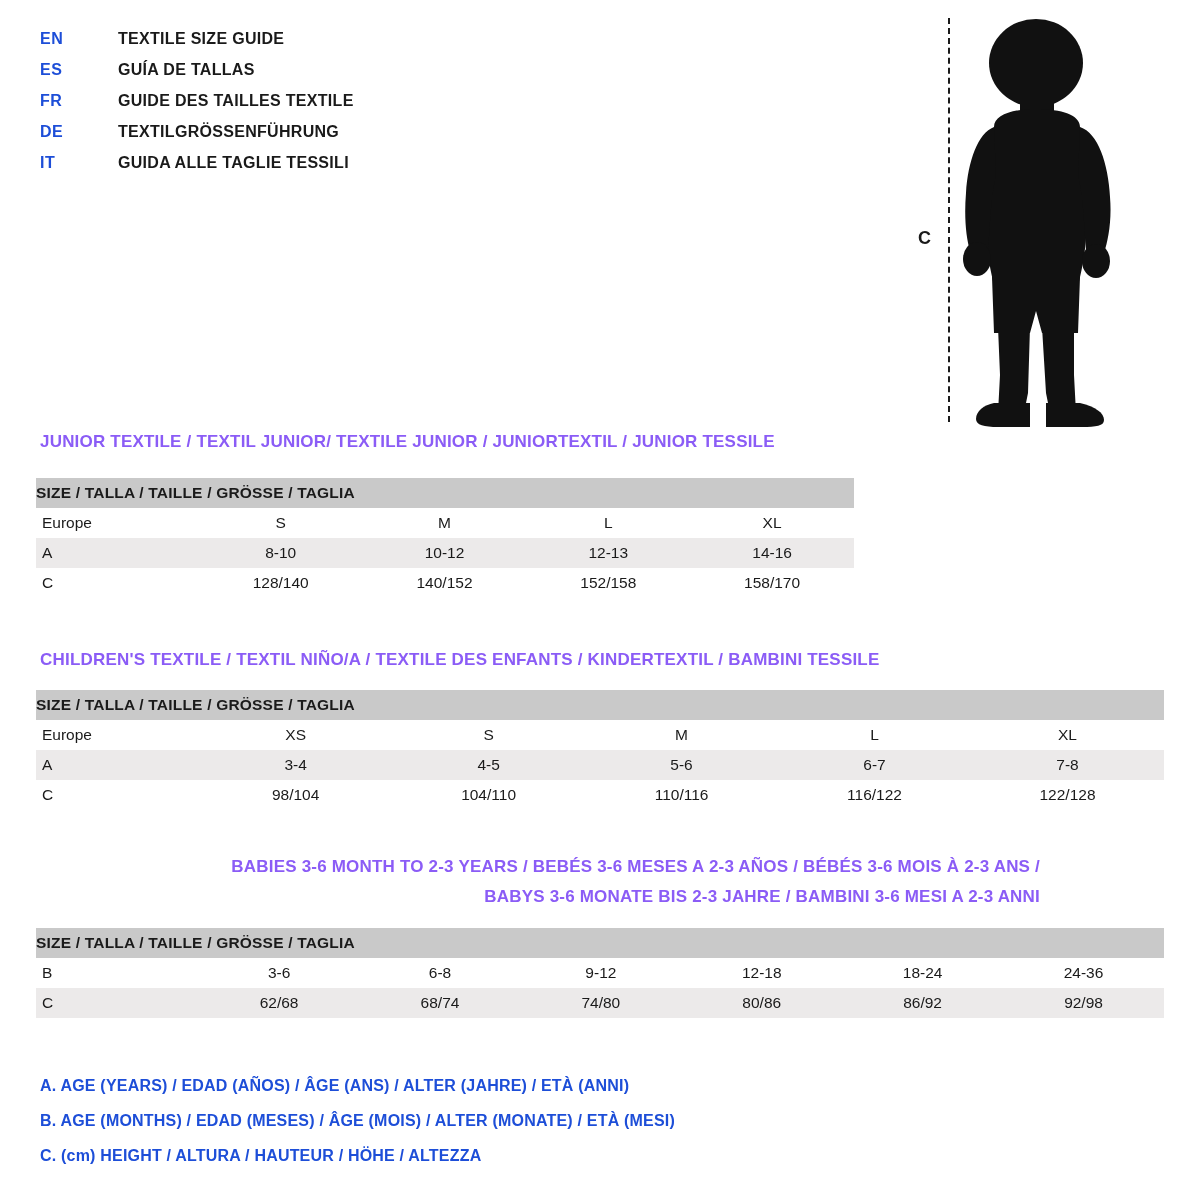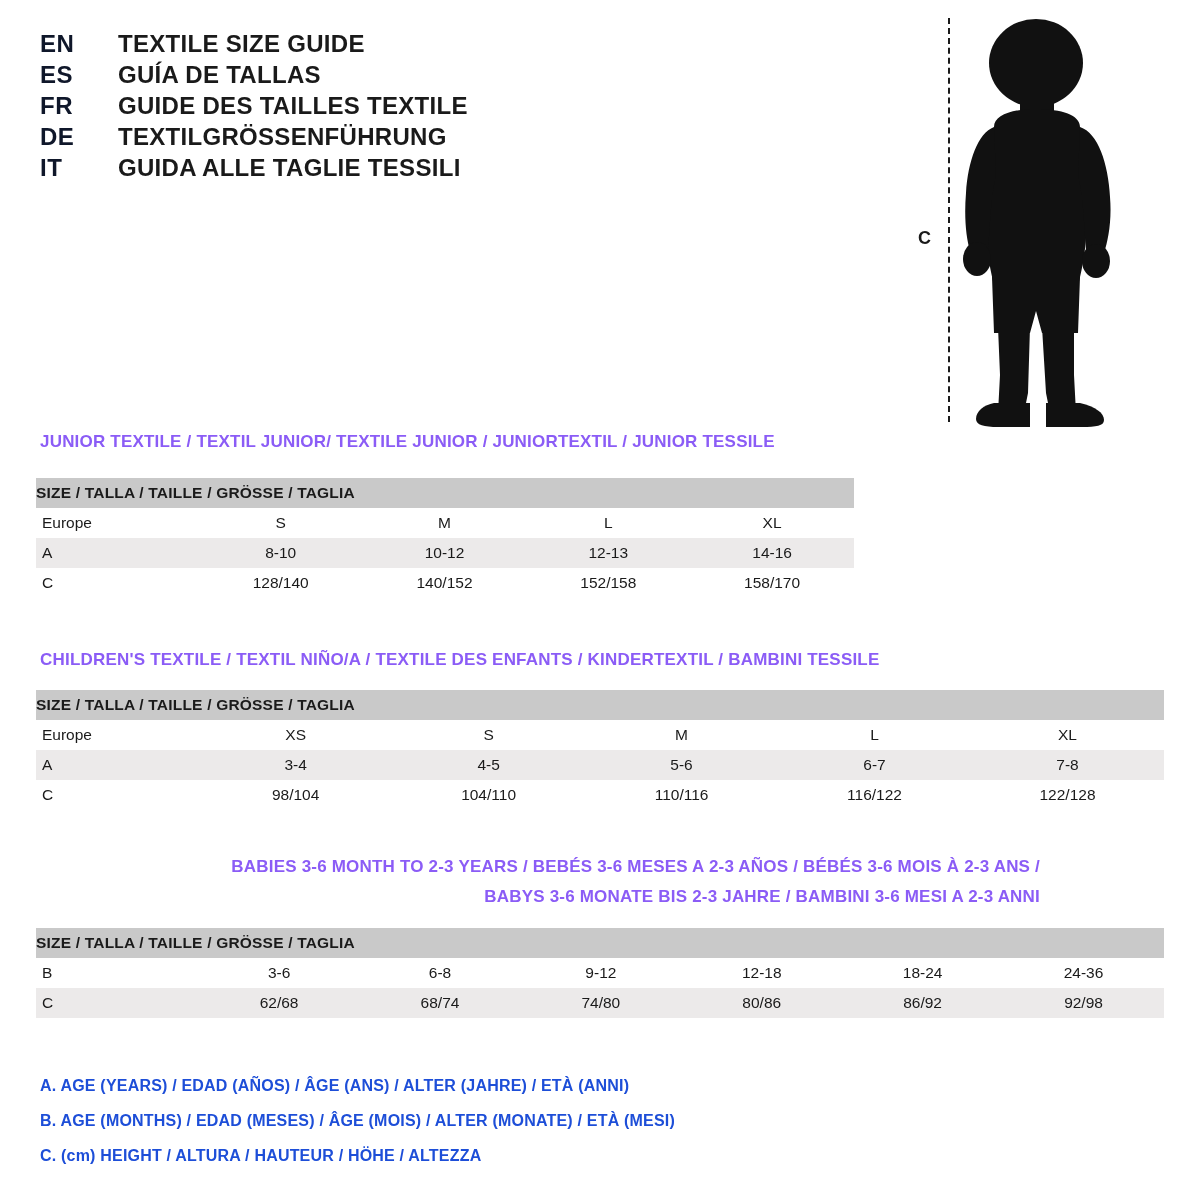--- a/index.html
+++ b/index.html
@@ -29,27 +29,27 @@
     top: 30px;
     width: 700px;
   }
   .lang-row {
     display: flex;
     align-items: baseline;
     height: 31px;
   }
   .lang-code {
     width: 78px;
-    font-size: 24px;
+    font-size: 16px;
     font-weight: bold;
     letter-spacing: 0.5px;
-    color: #0f172a;
+    color: #1d4ed8;
   }
   .lang-title {
-    font-size: 24px;
+    font-size: 16px;
     font-weight: bold;
     letter-spacing: 0.3px;
     color: #1a1a1a;
     white-space: nowrap;
   }
 
   
   .figure-area {
     position: absolute;
     left: 900px;

